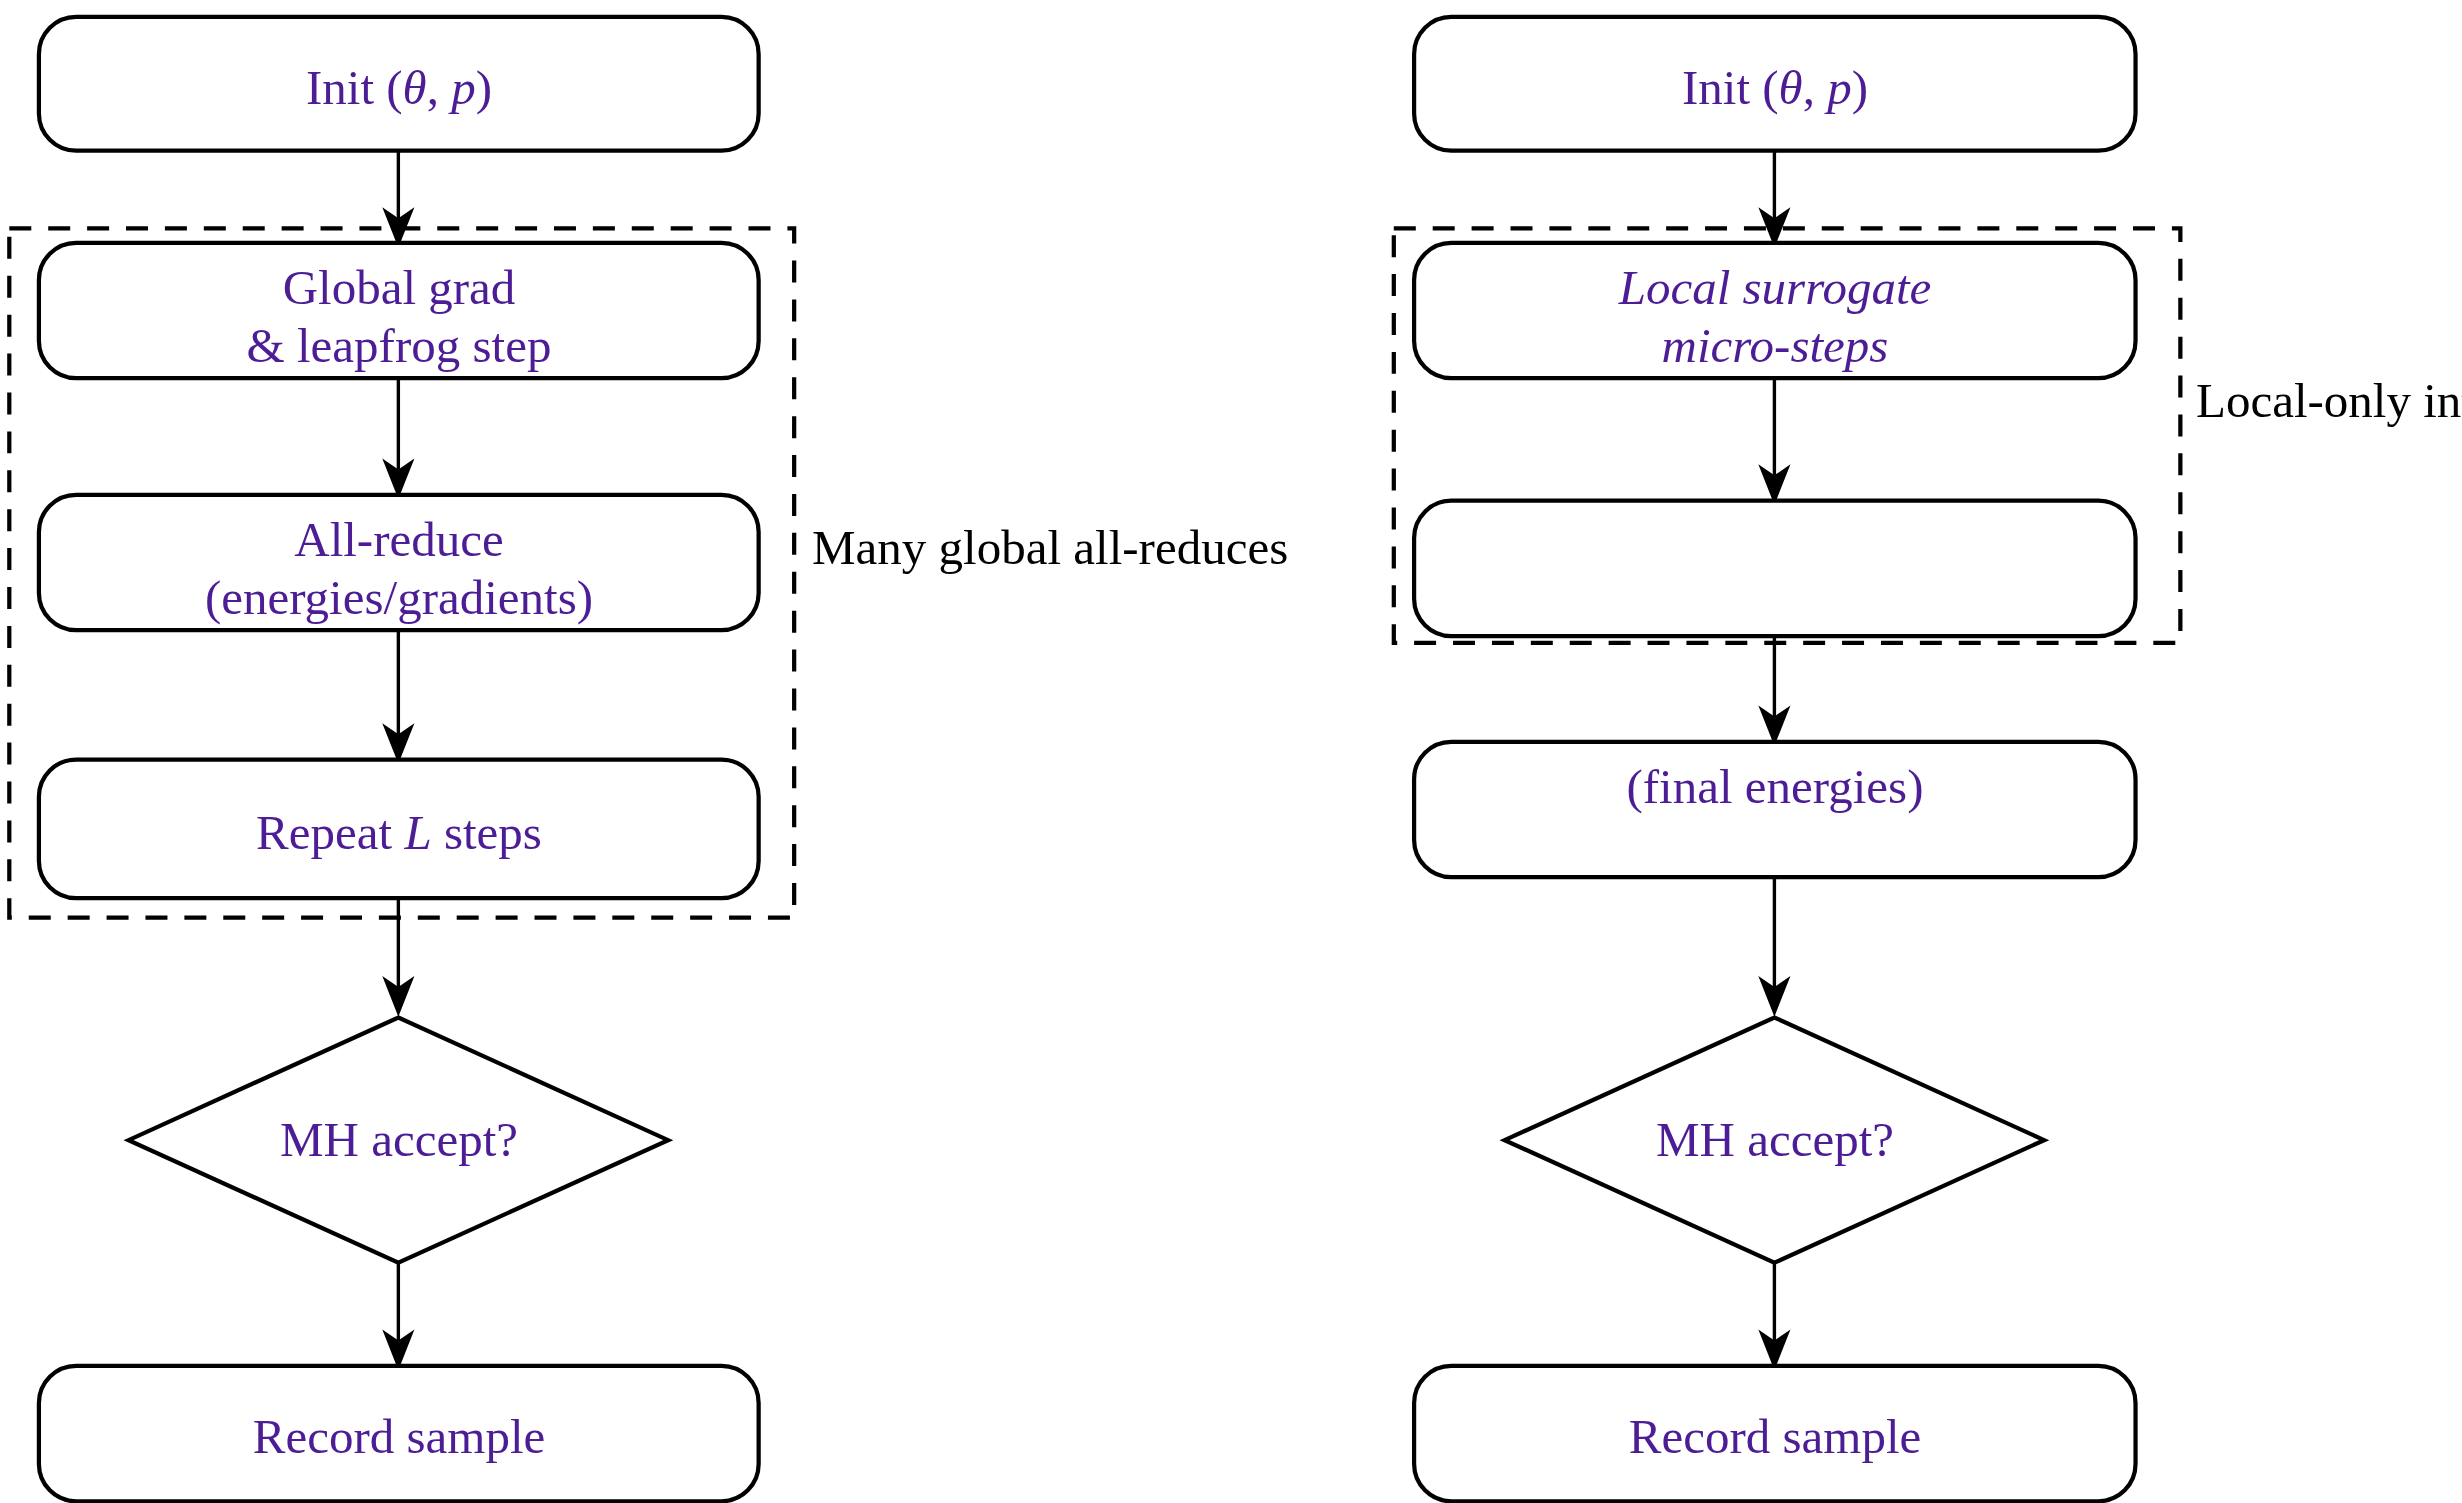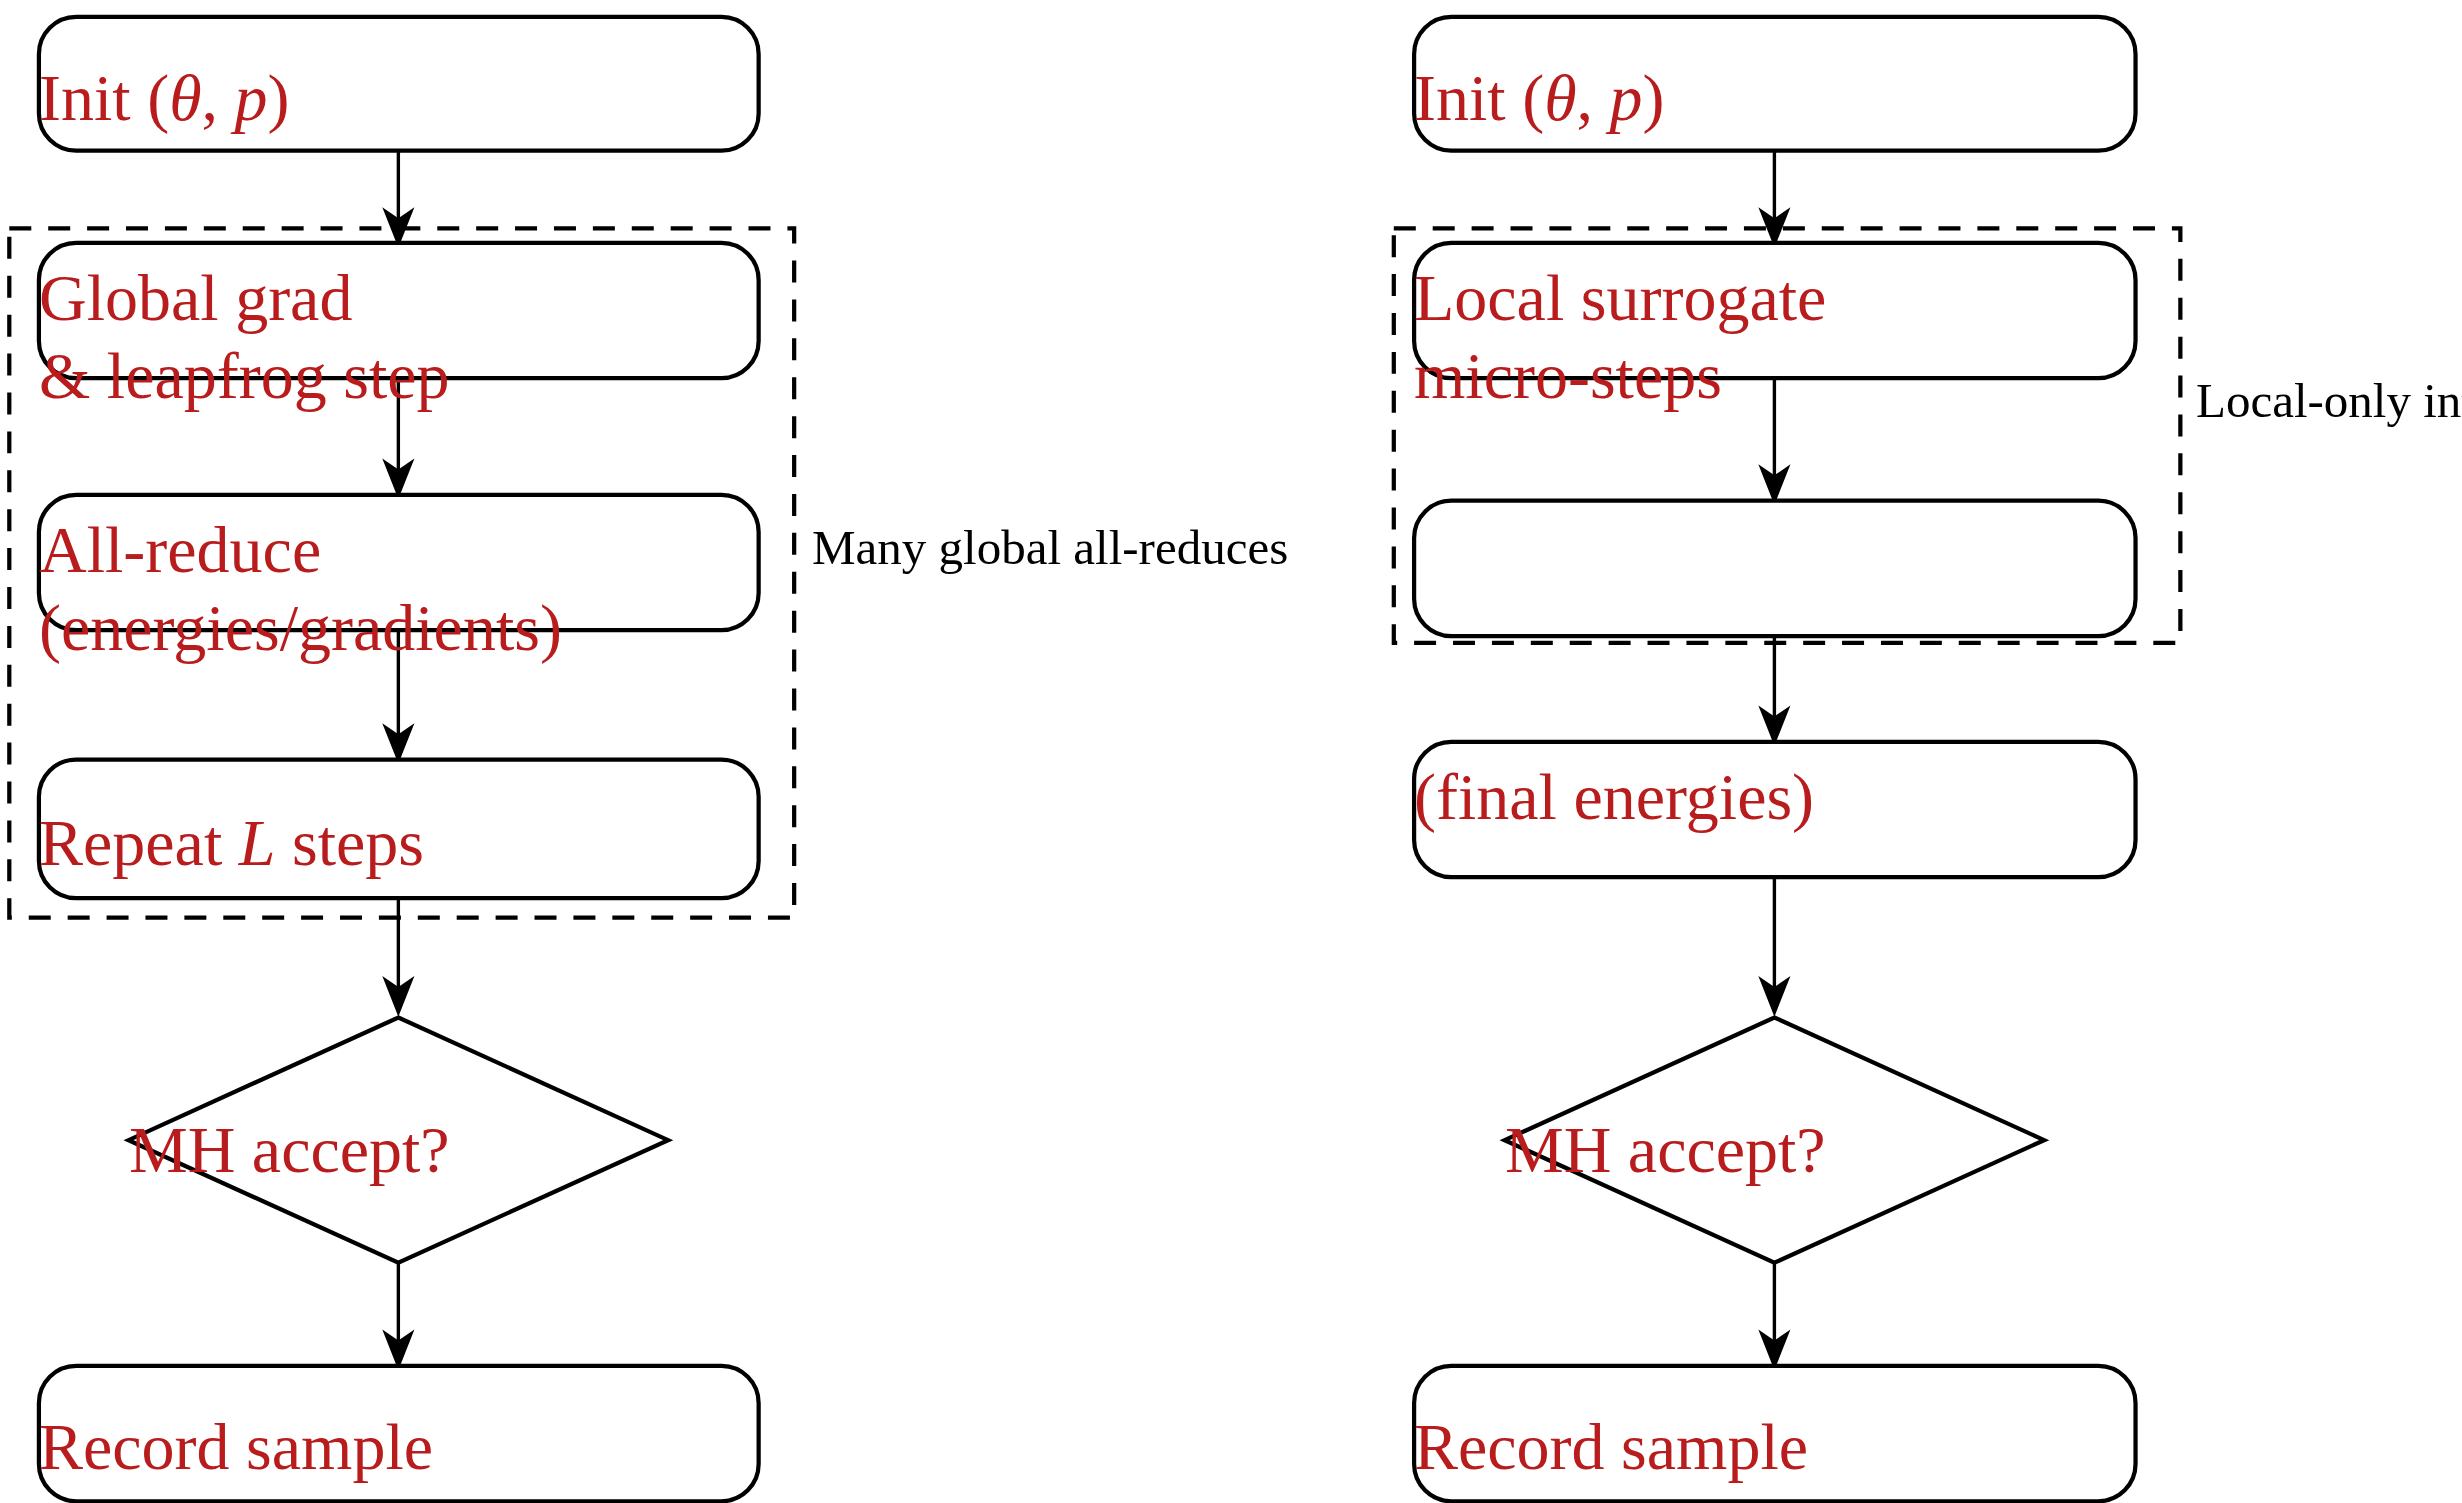--- a/index.html
+++ b/index.html
@@ -45,24 +45,24 @@
     stroke: #000000;
     stroke-width: 4;
     fill: none;
   }
   .arrow-head {
     fill: #000000;
     stroke: none;
   }
   .node-label {
     position: absolute;
-    text-align: left;
+    text-align: center;
     line-height: 1.18;
-    font-size: 66px;
-    color: #b91c1c;
+    font-size: 49px;
+    color: #4c1d95;
     white-space: nowrap;
     pointer-events: none;
   }
   .node-label .ln {
     display: block;
   }
   .side-label {
     position: absolute;
     text-align: center;
     line-height: 1.2;
@@ -174,21 +174,21 @@
 
   <div class="side-label" style="left:812px; top:519px; width:355px; ">
     <span class="ln">Many global</span>
     <span class="ln">all-reduces</span>
   </div>
 
   <div class="node-label" style="left:1414px; top:59px; width:722px;">
     <span class="ln"><span>Init (</span><span class="mathit">θ</span><span>, </span><span class="mathit">p</span><span>)</span></span>
   </div>
 
-  <div class="node-label" style="left:1414px; top:259px; width:722px;">
+  <div class="node-label" style="left:1414px; top:259px; width:722px;font-style:italic;">
     <span class="ln">Local surrogate</span>
     <span class="ln">micro-steps</span>
   </div>
 
 
   <div class="node-label" style="left:1414px; top:758px; width:722px;">
     <span class="ln">(final energies)</span>
   </div>
 
   <div class="node-label" style="left:1505px; top:1111px; width:540px;">

